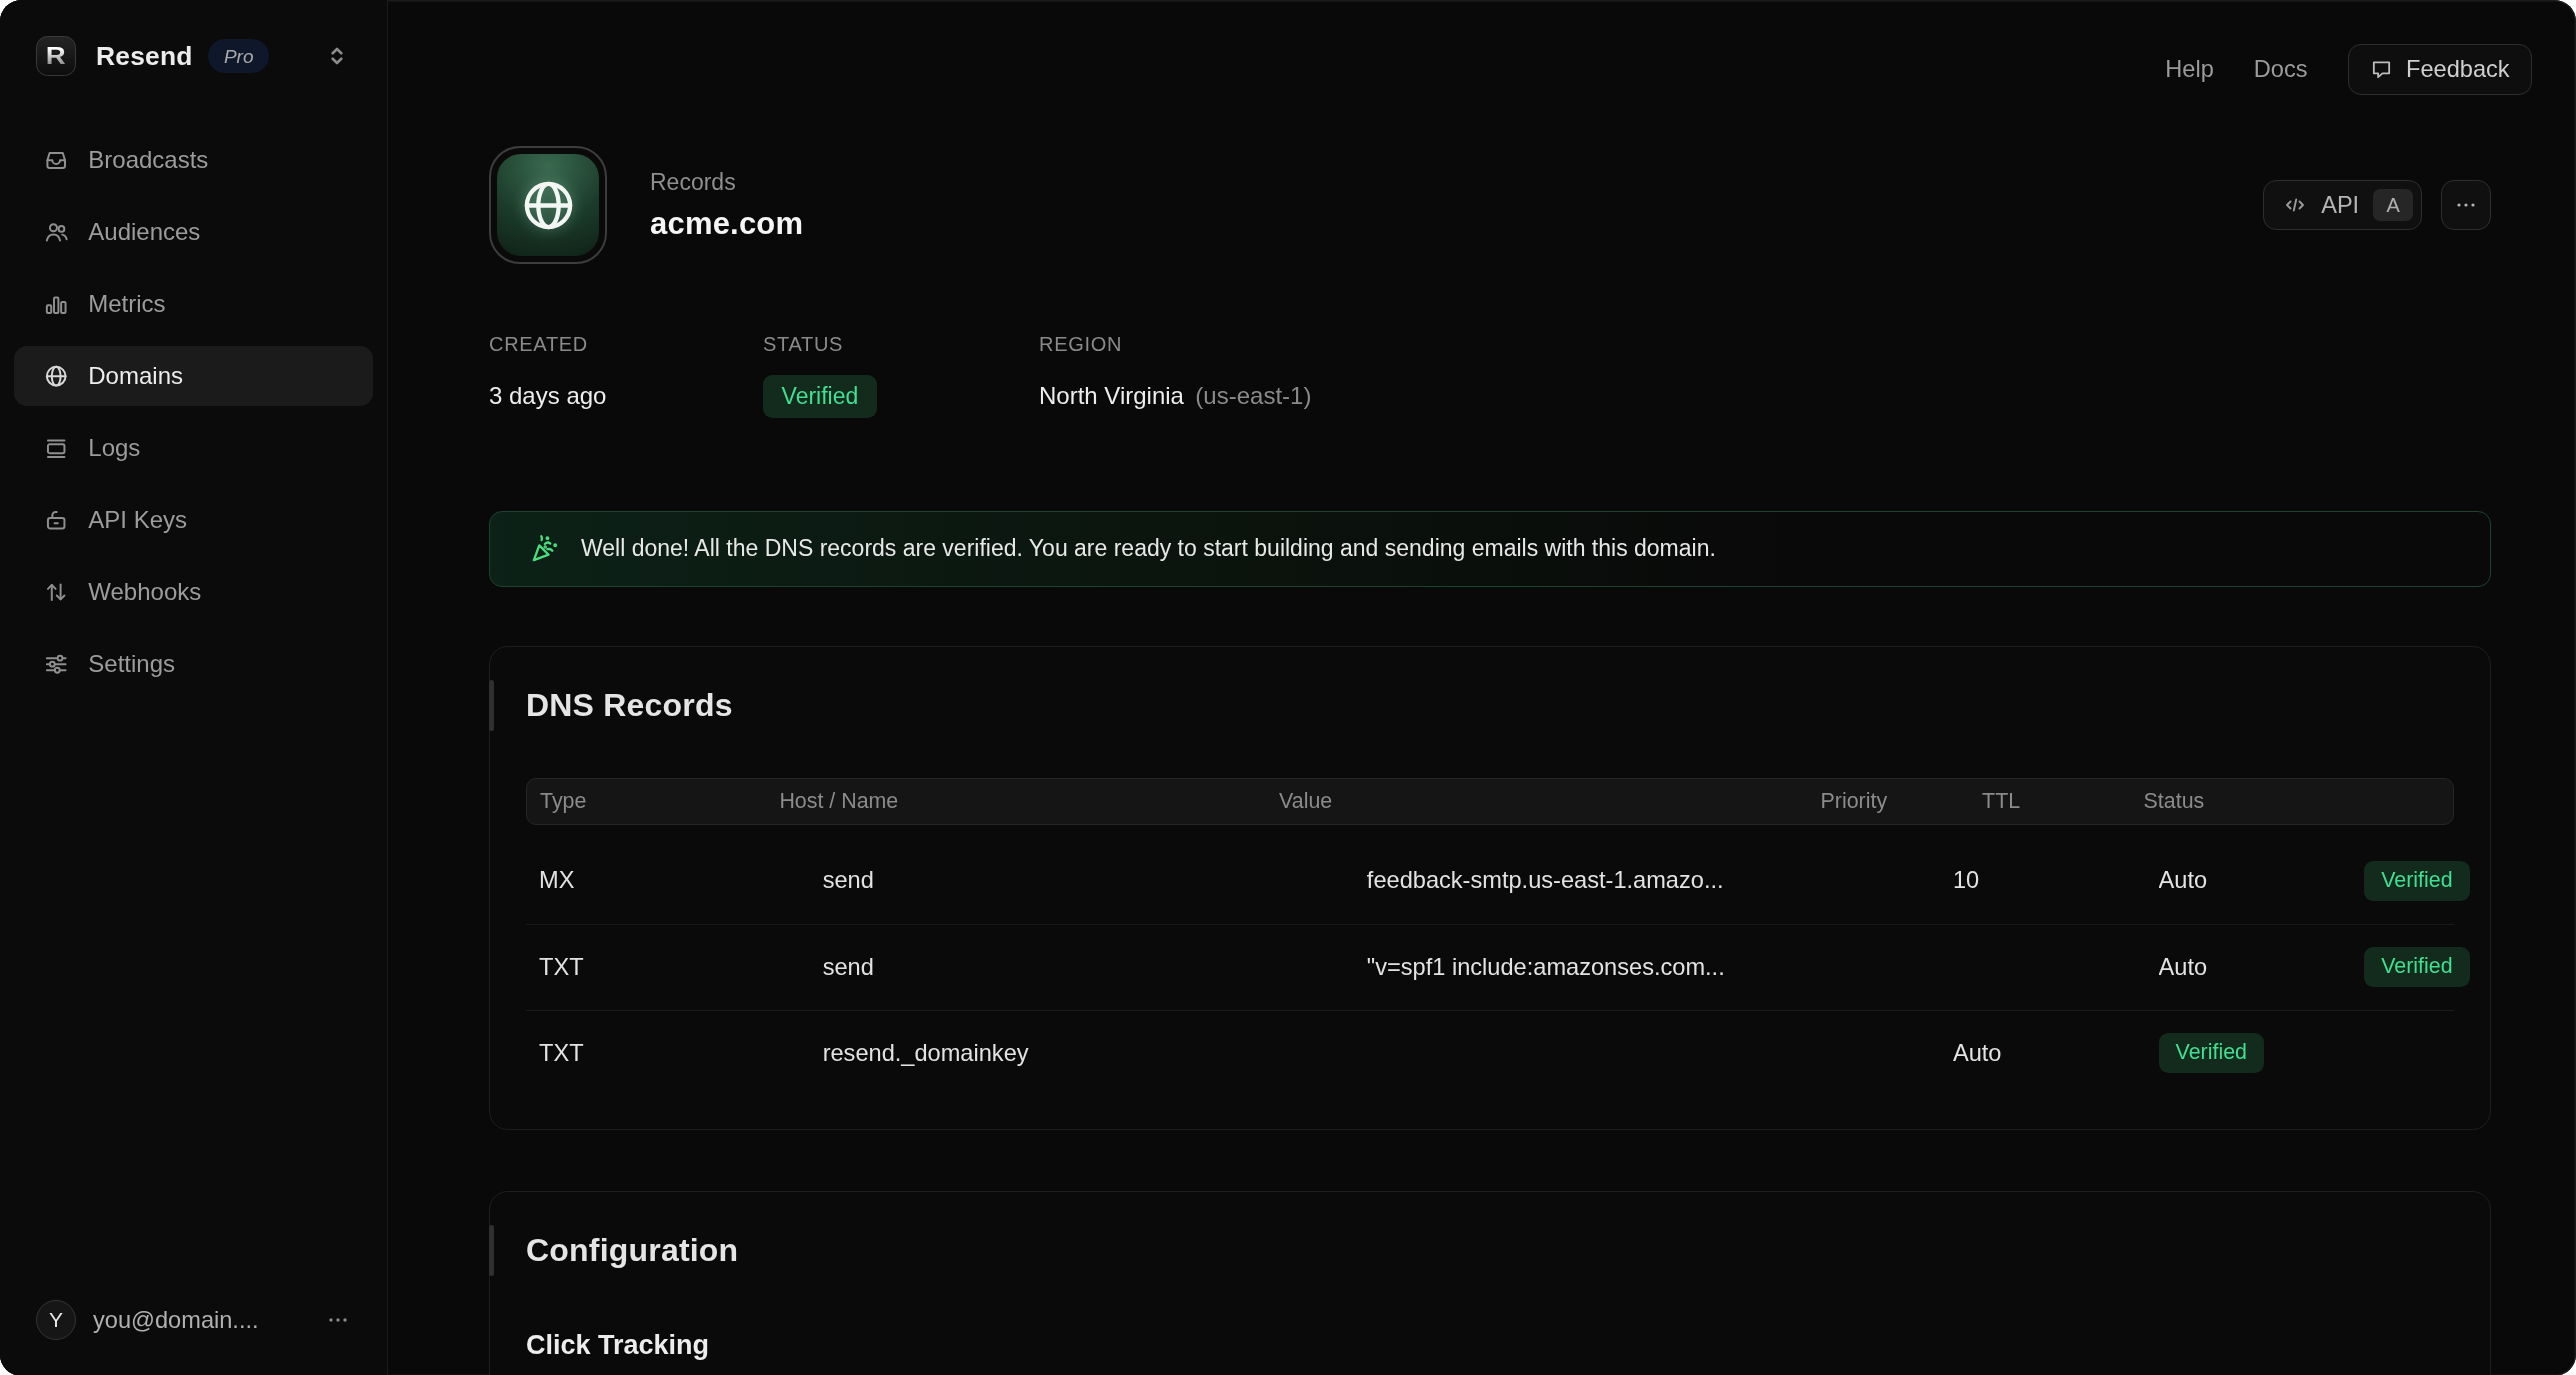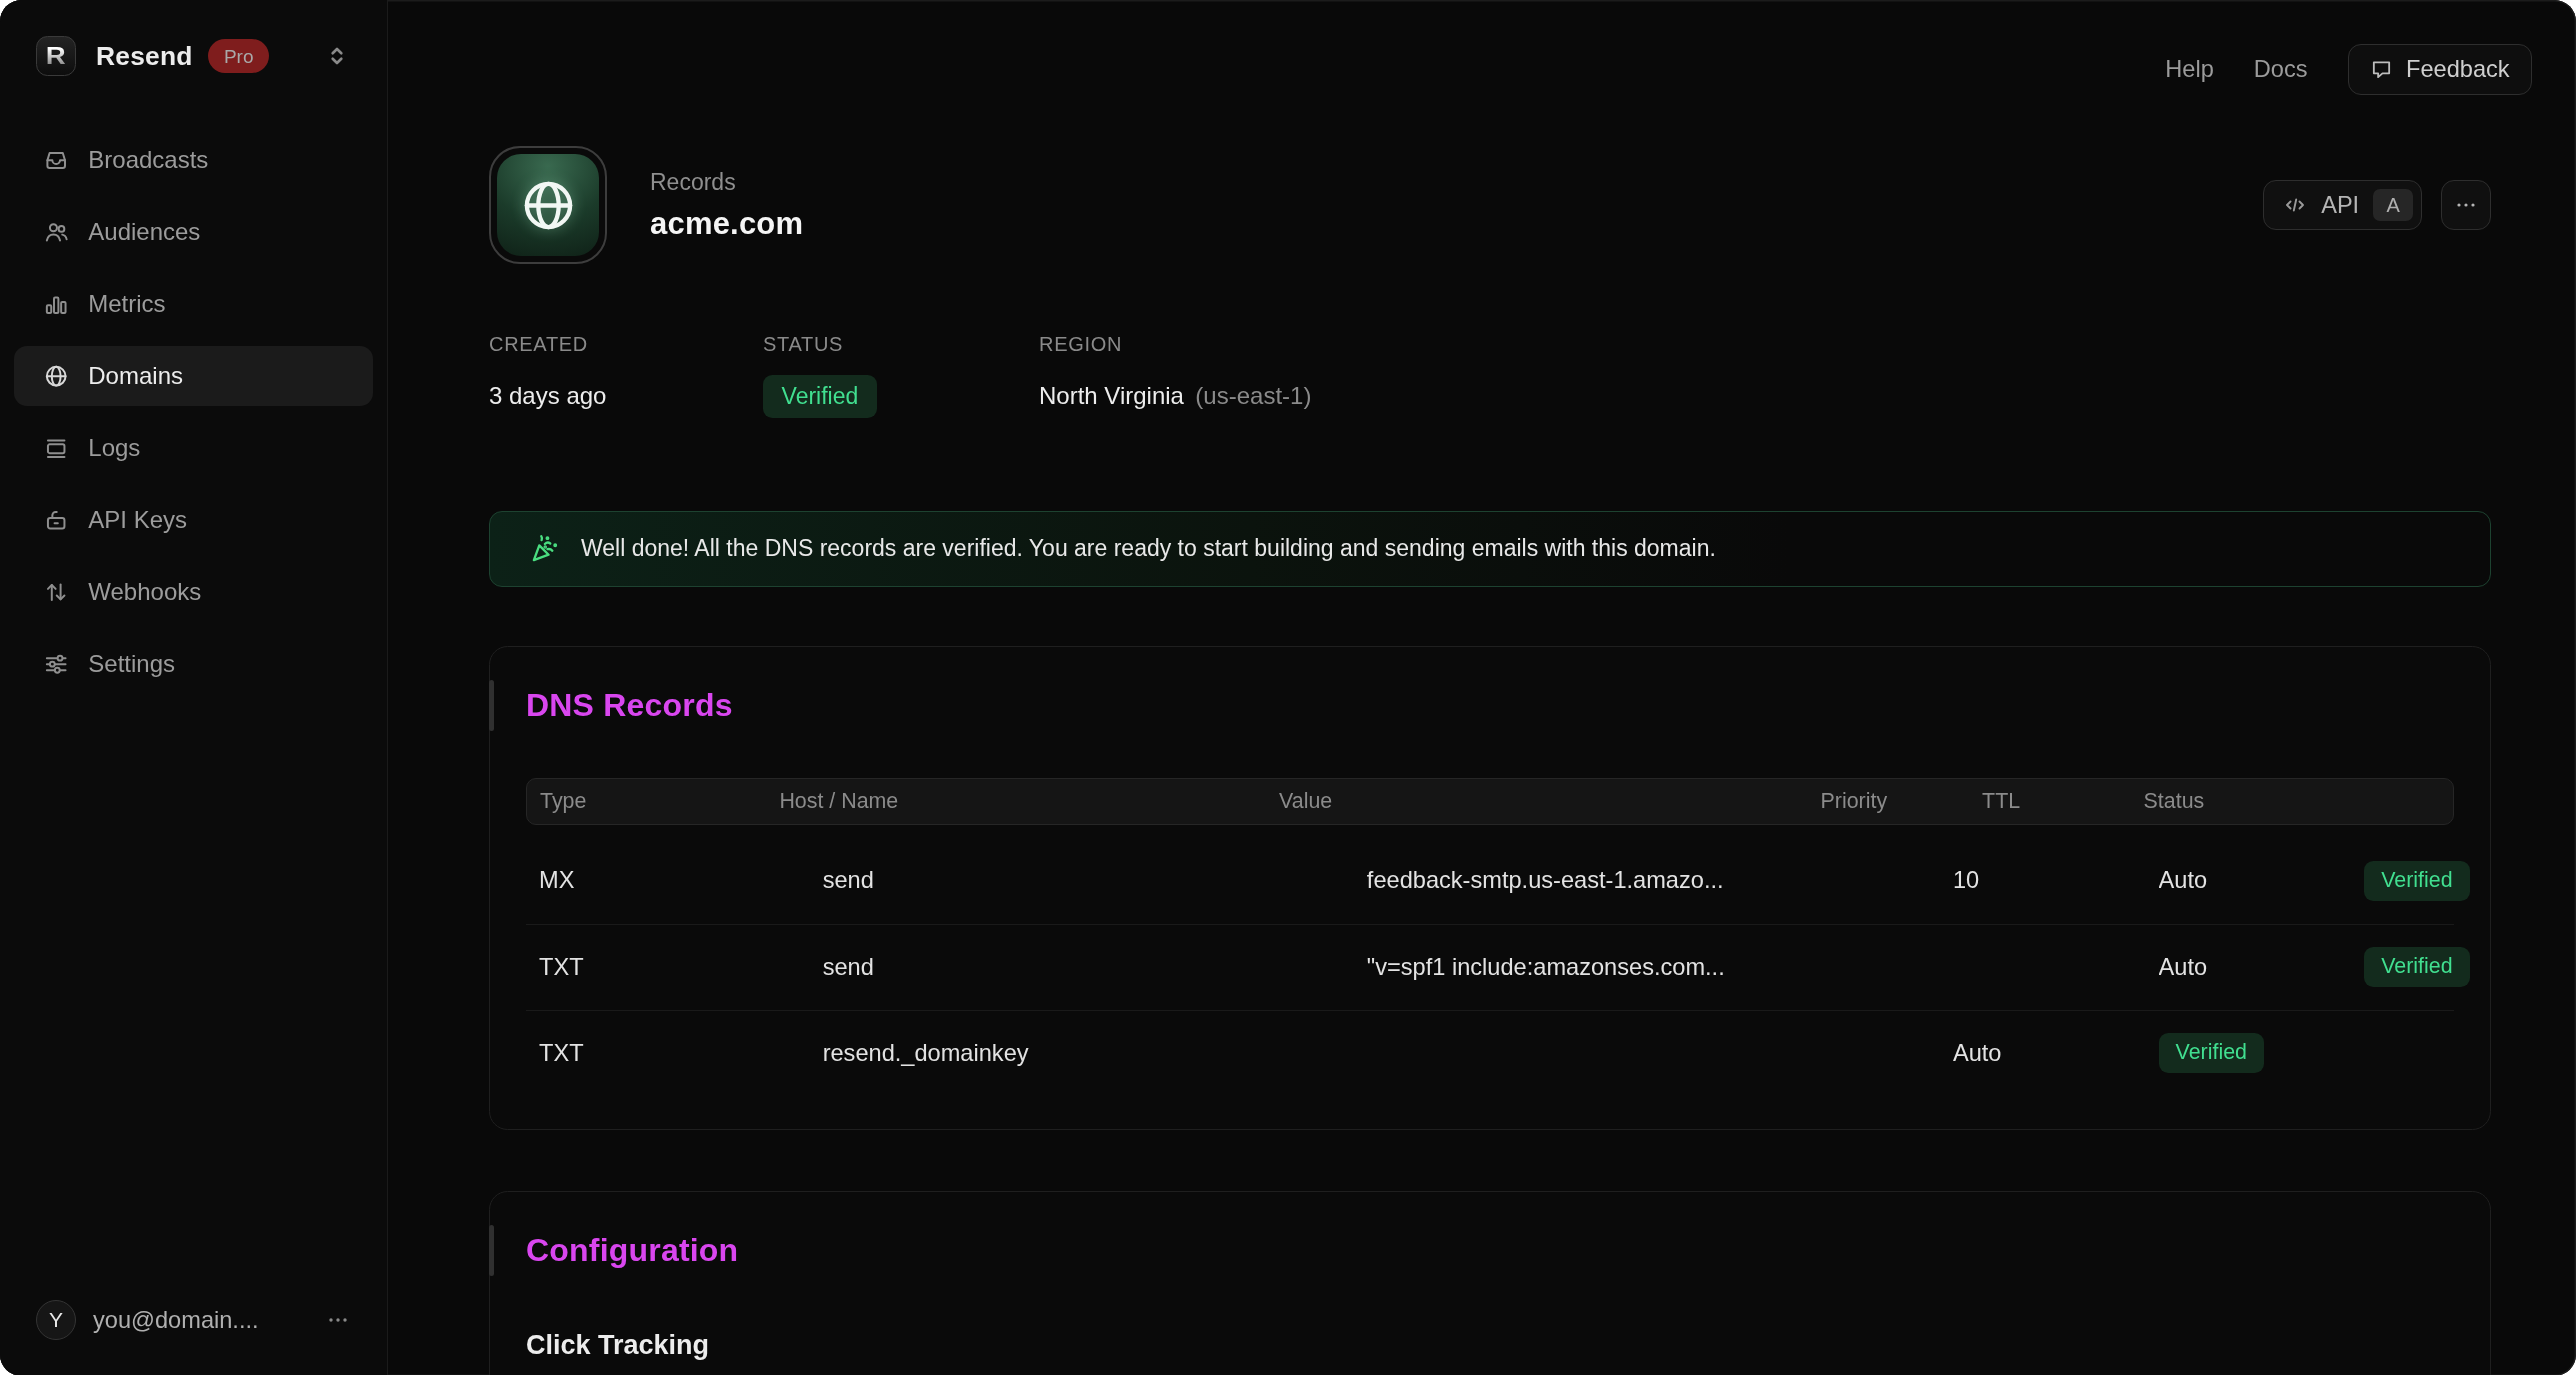--- a/index.html
+++ b/index.html
@@ -30,22 +30,22 @@
     display:flex; align-items:center; justify-content:center;
   }
   .logo-r {
     font-size:24px; font-weight:800; line-height:1;
     background:linear-gradient(180deg,#ffffff 20%,#7d7d7d 95%);
     -webkit-background-clip:text; background-clip:text; color:transparent;
     transform:scaleX(1.15);
   }
   .brand-name { margin-left:20px; font-size:26.4px; font-weight:700; color:#ececec; letter-spacing:0.2px; }
   .plan-badge {
-    margin-left:15.7px; background:#7f1d1d; color:#a9a9a9;
-    font-size:19px; line-height:1; padding:7.1px 15.7px; border-radius:17px;
+    margin-left:15.7px; background:#0f172a; color:#a9a9a9;
+    font-size:19px; line-height:1; padding:7.1px 15.7px; border-radius:17px;font-style:italic;
   }
   .switcher { margin-left:auto; color:#8a8a8a; width:26px; height:26px; cursor:pointer; }
 
   .nav { margin-top:54px; padding:0 14.3px; display:flex; flex-direction:column; gap:12px; }
   .nav-item {
     height:60px; display:flex; align-items:center; gap:18.6px;
     padding-left:29px; border-radius:13px;
     color:#9c9c9c; font-size:24px; cursor:pointer;
   }
   .nav-item .nicon { width:26.4px; height:26.4px; color:#8f8f8f; }
@@ -139,21 +139,21 @@
   
   .card {
     position:relative; margin-top:59px;
     border:1.4px solid #1f1f1f; border-radius:18.6px; background:#0a0a0a;
     padding:40px 36px 33px 36px;
   }
   .card::before {
     content:""; position:absolute; left:-1.4px; top:33px;
     width:5px; height:51px; background:#303030; border-radius:3.6px;
   }
-  .card-title { font-size:32px; font-weight:700; color:#d946ef; letter-spacing:0.2px; }
+  .card-title { font-size:32px; font-weight:700; color:#e5e5e5; letter-spacing:0.2px; }
 
   
   .tbl { margin-top:54px; }
   .tbl-grid { display:grid; grid-template-columns:12.6% 26.3% 28.5% 8.5% 8.5% 1fr; align-items:center; padding:8px 13px; }
   .tbl-head {
     height:47px; background:#151515; border:1.4px solid #262626; border-radius:10px;
   }
   .tbl-head .th { font-size:21.4px; color:#8b8b8b; }
   .tbl-row { height:86px; cursor:pointer;gap:44px; }
   .tbl-row + .tbl-row { border-top:1.4px solid #1a1a1a; }

